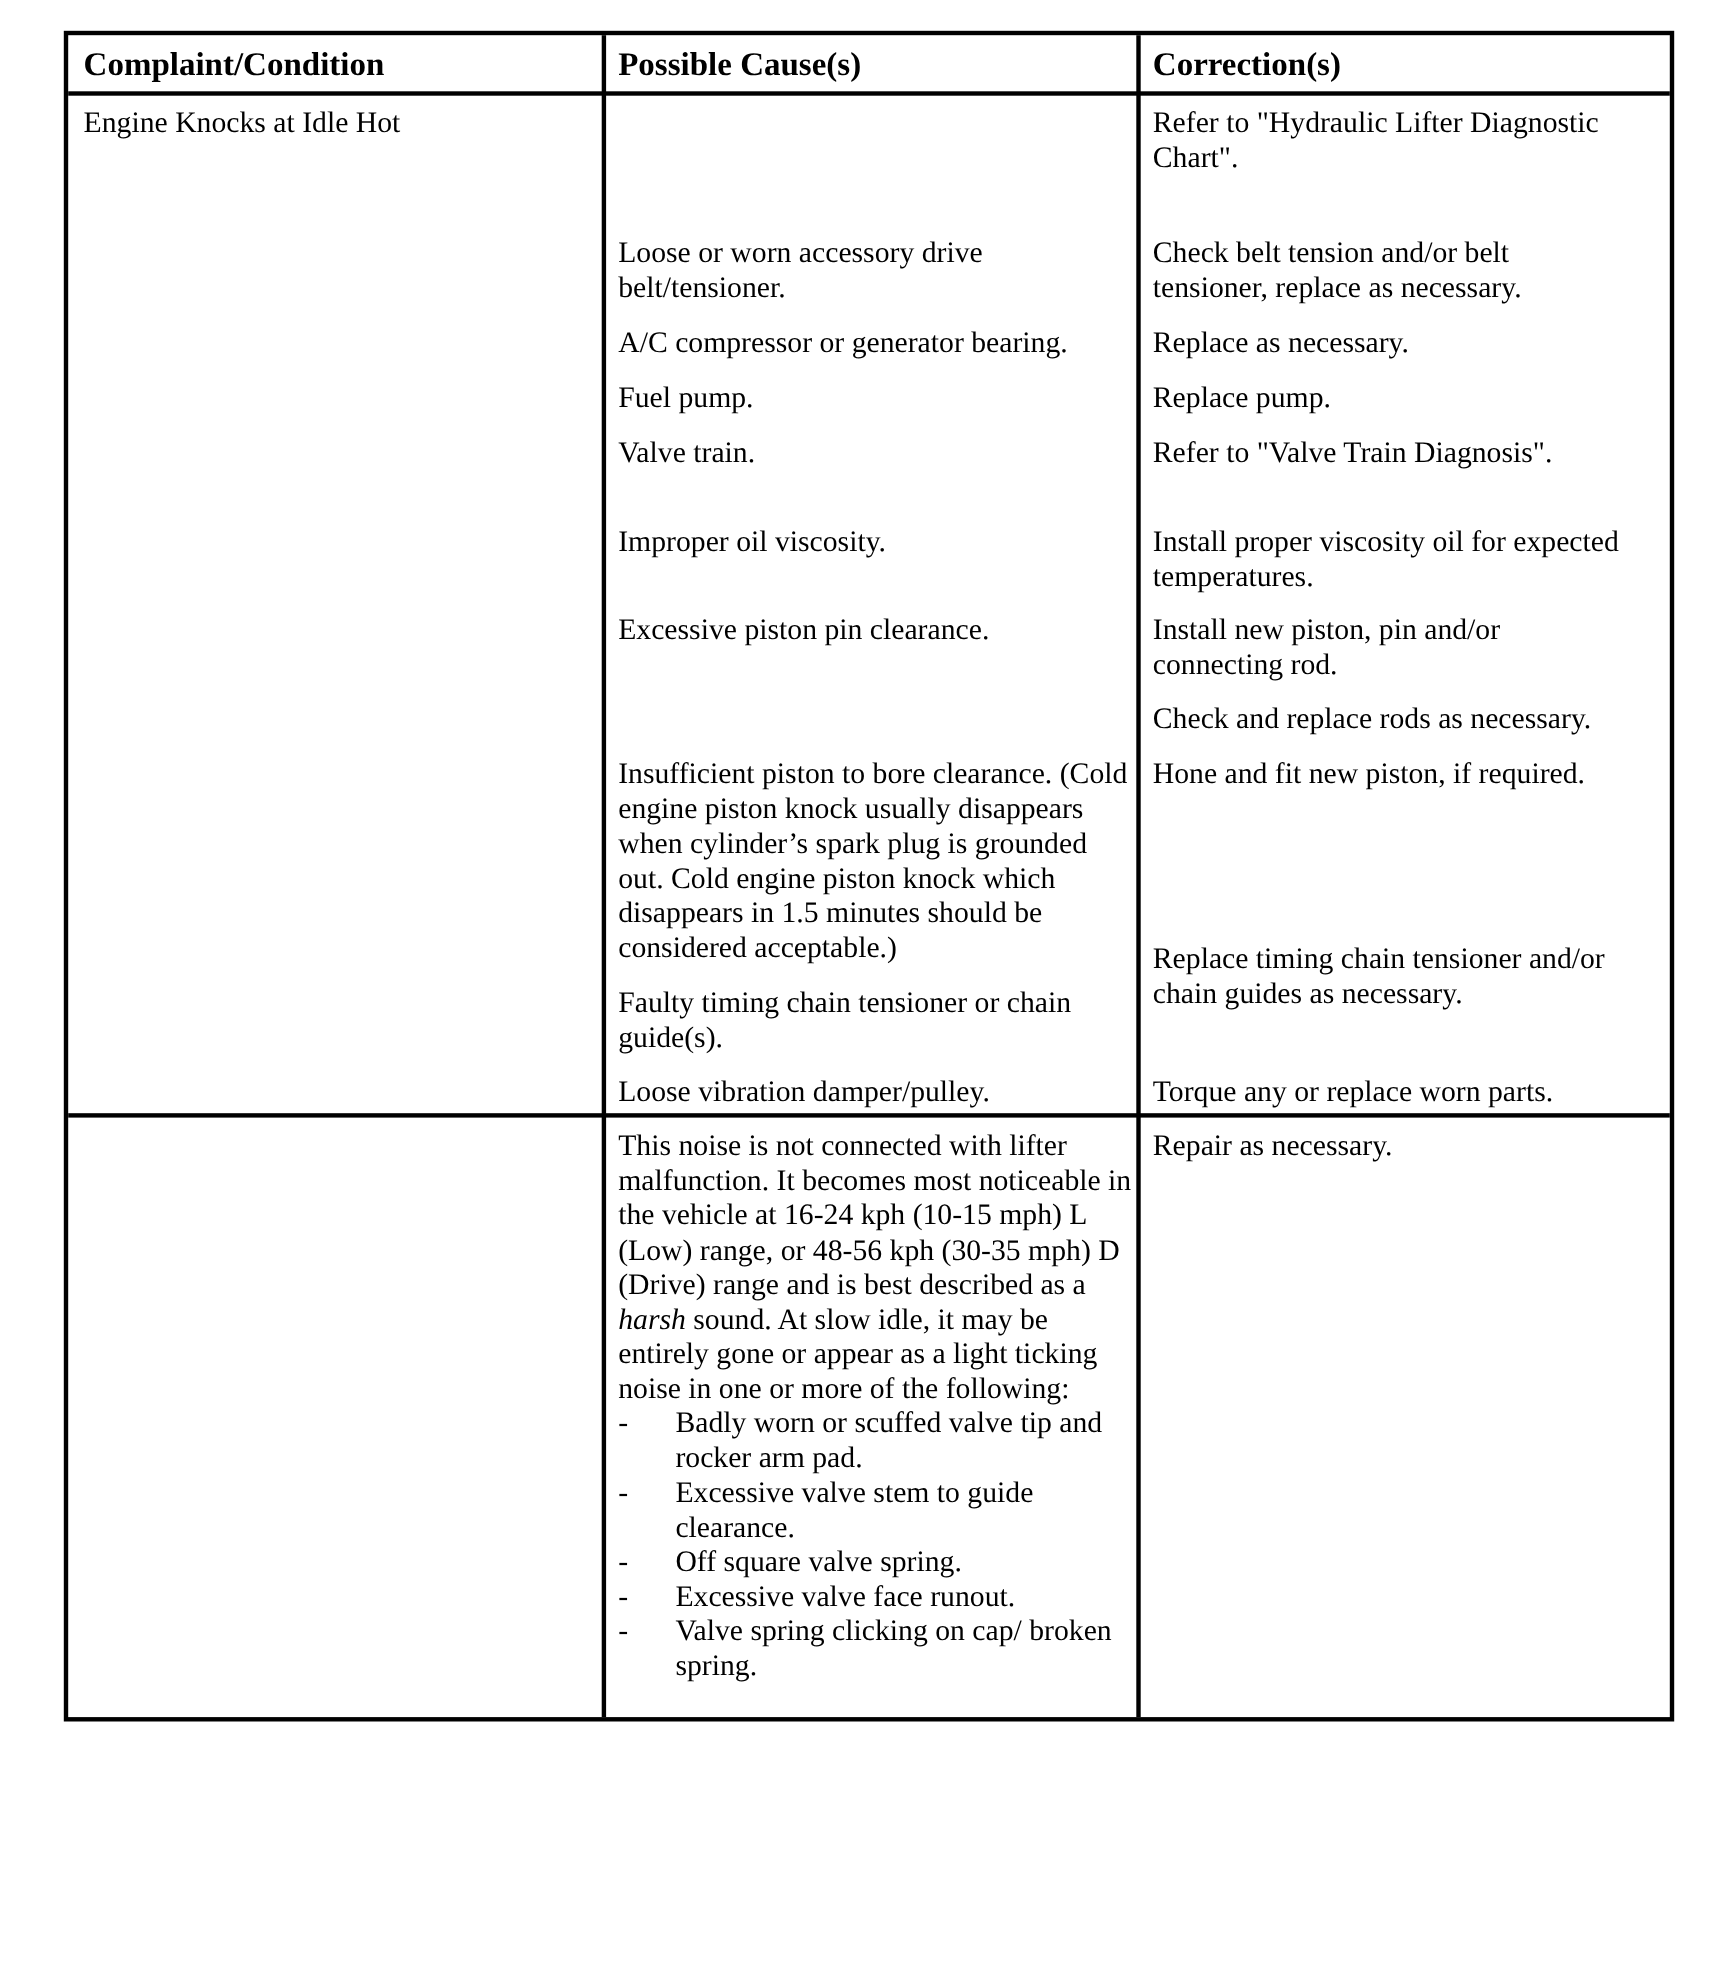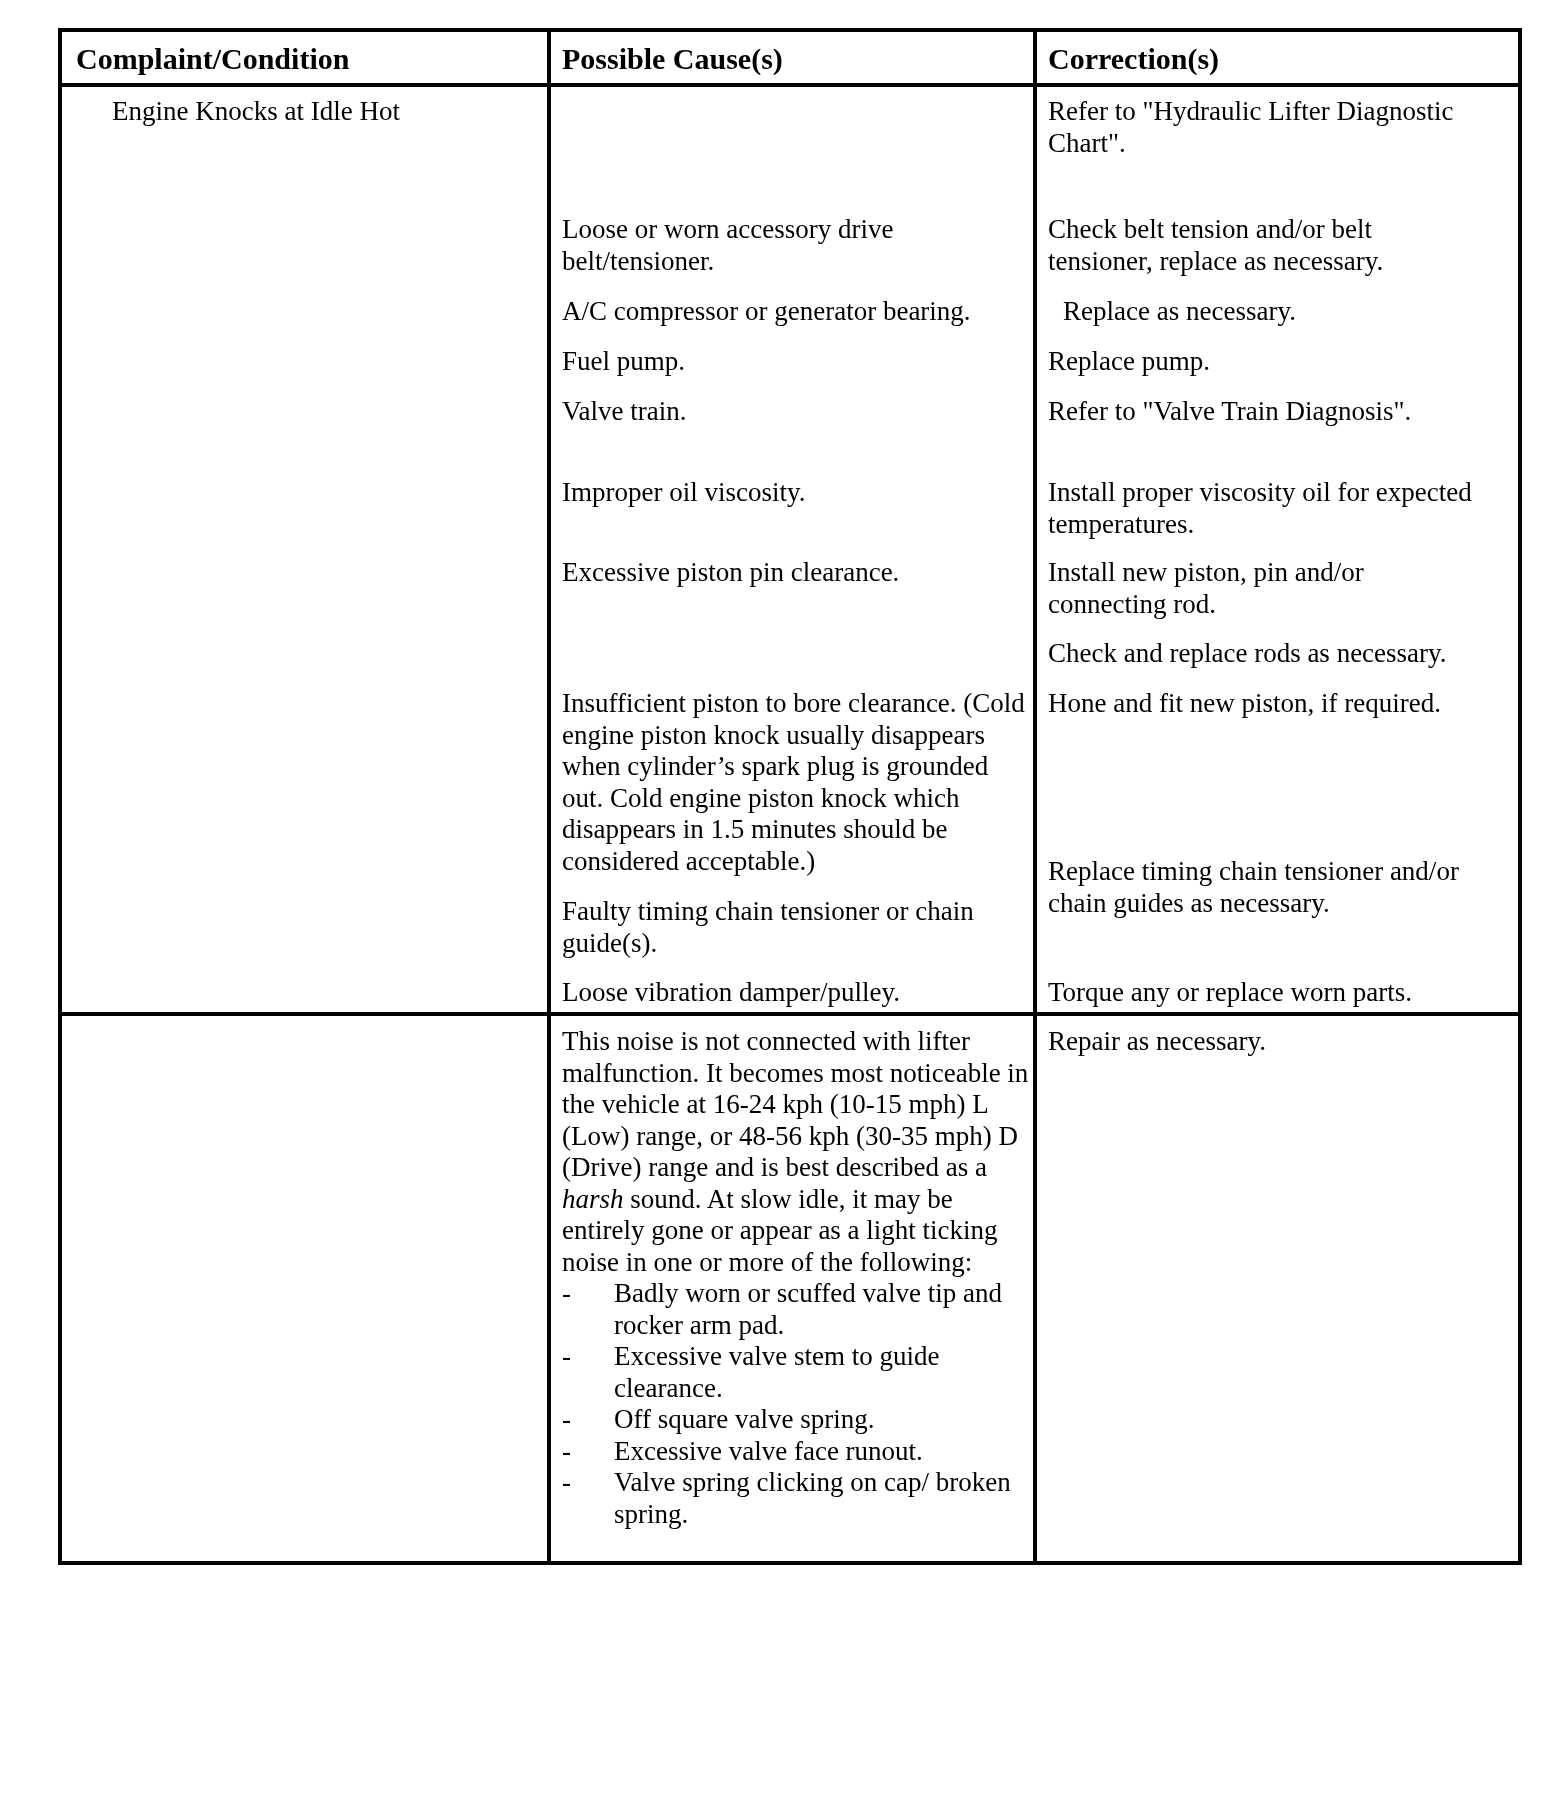--- a/index.html
+++ b/index.html
@@ -34,29 +34,29 @@
 
   <div class="hline" style="top:51px;"></div>
   <div class="hline" style="top:980px;"></div>
   <div class="vline" style="left:485px;"></div>
   <div class="vline" style="left:971px;"></div>
 
   <div class="hdr col1">Complaint/Condition</div>
   <div class="hdr col2">Possible Cause(s)</div>
   <div class="hdr col3">Correction(s)</div>
 
-  <div class="cell-text col1" style="top:64px;margin-left:36px;">Engine Knocks at Idle Hot</div>
+  <div class="cell-text col1" style="top:64px;">Engine Knocks at Idle Hot</div>
 
   <div class="cell-text col3" style="top:64px; width:440px;">Refer to "Hydraulic Lifter Diagnostic Chart".</div>
 
   <div class="cell-text col2" style="top:182px; width:400px;">Loose or worn accessory drive belt/tensioner.</div>
   <div class="cell-text col3" style="top:182px; width:400px;">Check belt tension and/or belt tensioner, replace as necessary.</div>
 
   <div class="cell-text col2" style="top:264px;">A/C compressor or generator bearing.</div>
-  <div class="cell-text col3" style="top:264px;margin-left:15px;">Replace as necessary.</div>
+  <div class="cell-text col3" style="top:264px;">Replace as necessary.</div>
 
   <div class="cell-text col2" style="top:314px;">Fuel pump.</div>
   <div class="cell-text col3" style="top:314px;">Replace pump.</div>
 
   <div class="cell-text col2" style="top:364px;">Valve train.</div>
   <div class="cell-text col3" style="top:364px;">Refer to "Valve Train Diagnosis".</div>
 
   <div class="cell-text col2" style="top:445px;">Improper oil viscosity.</div>
   <div class="cell-text col3" style="top:445px;">Install proper viscosity oil for expected temperatures.</div>
 

